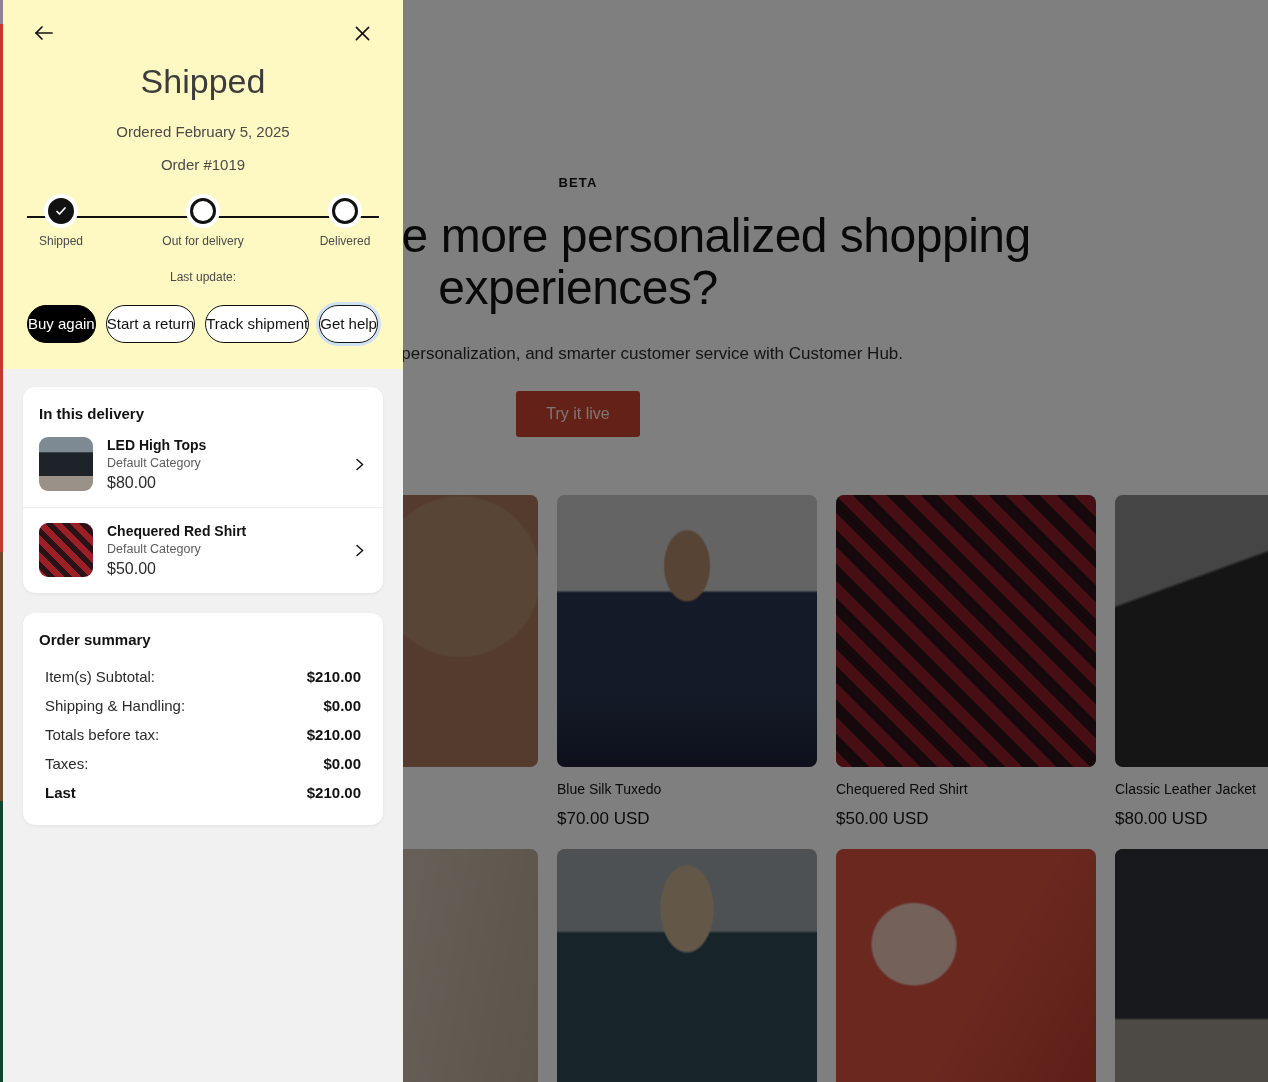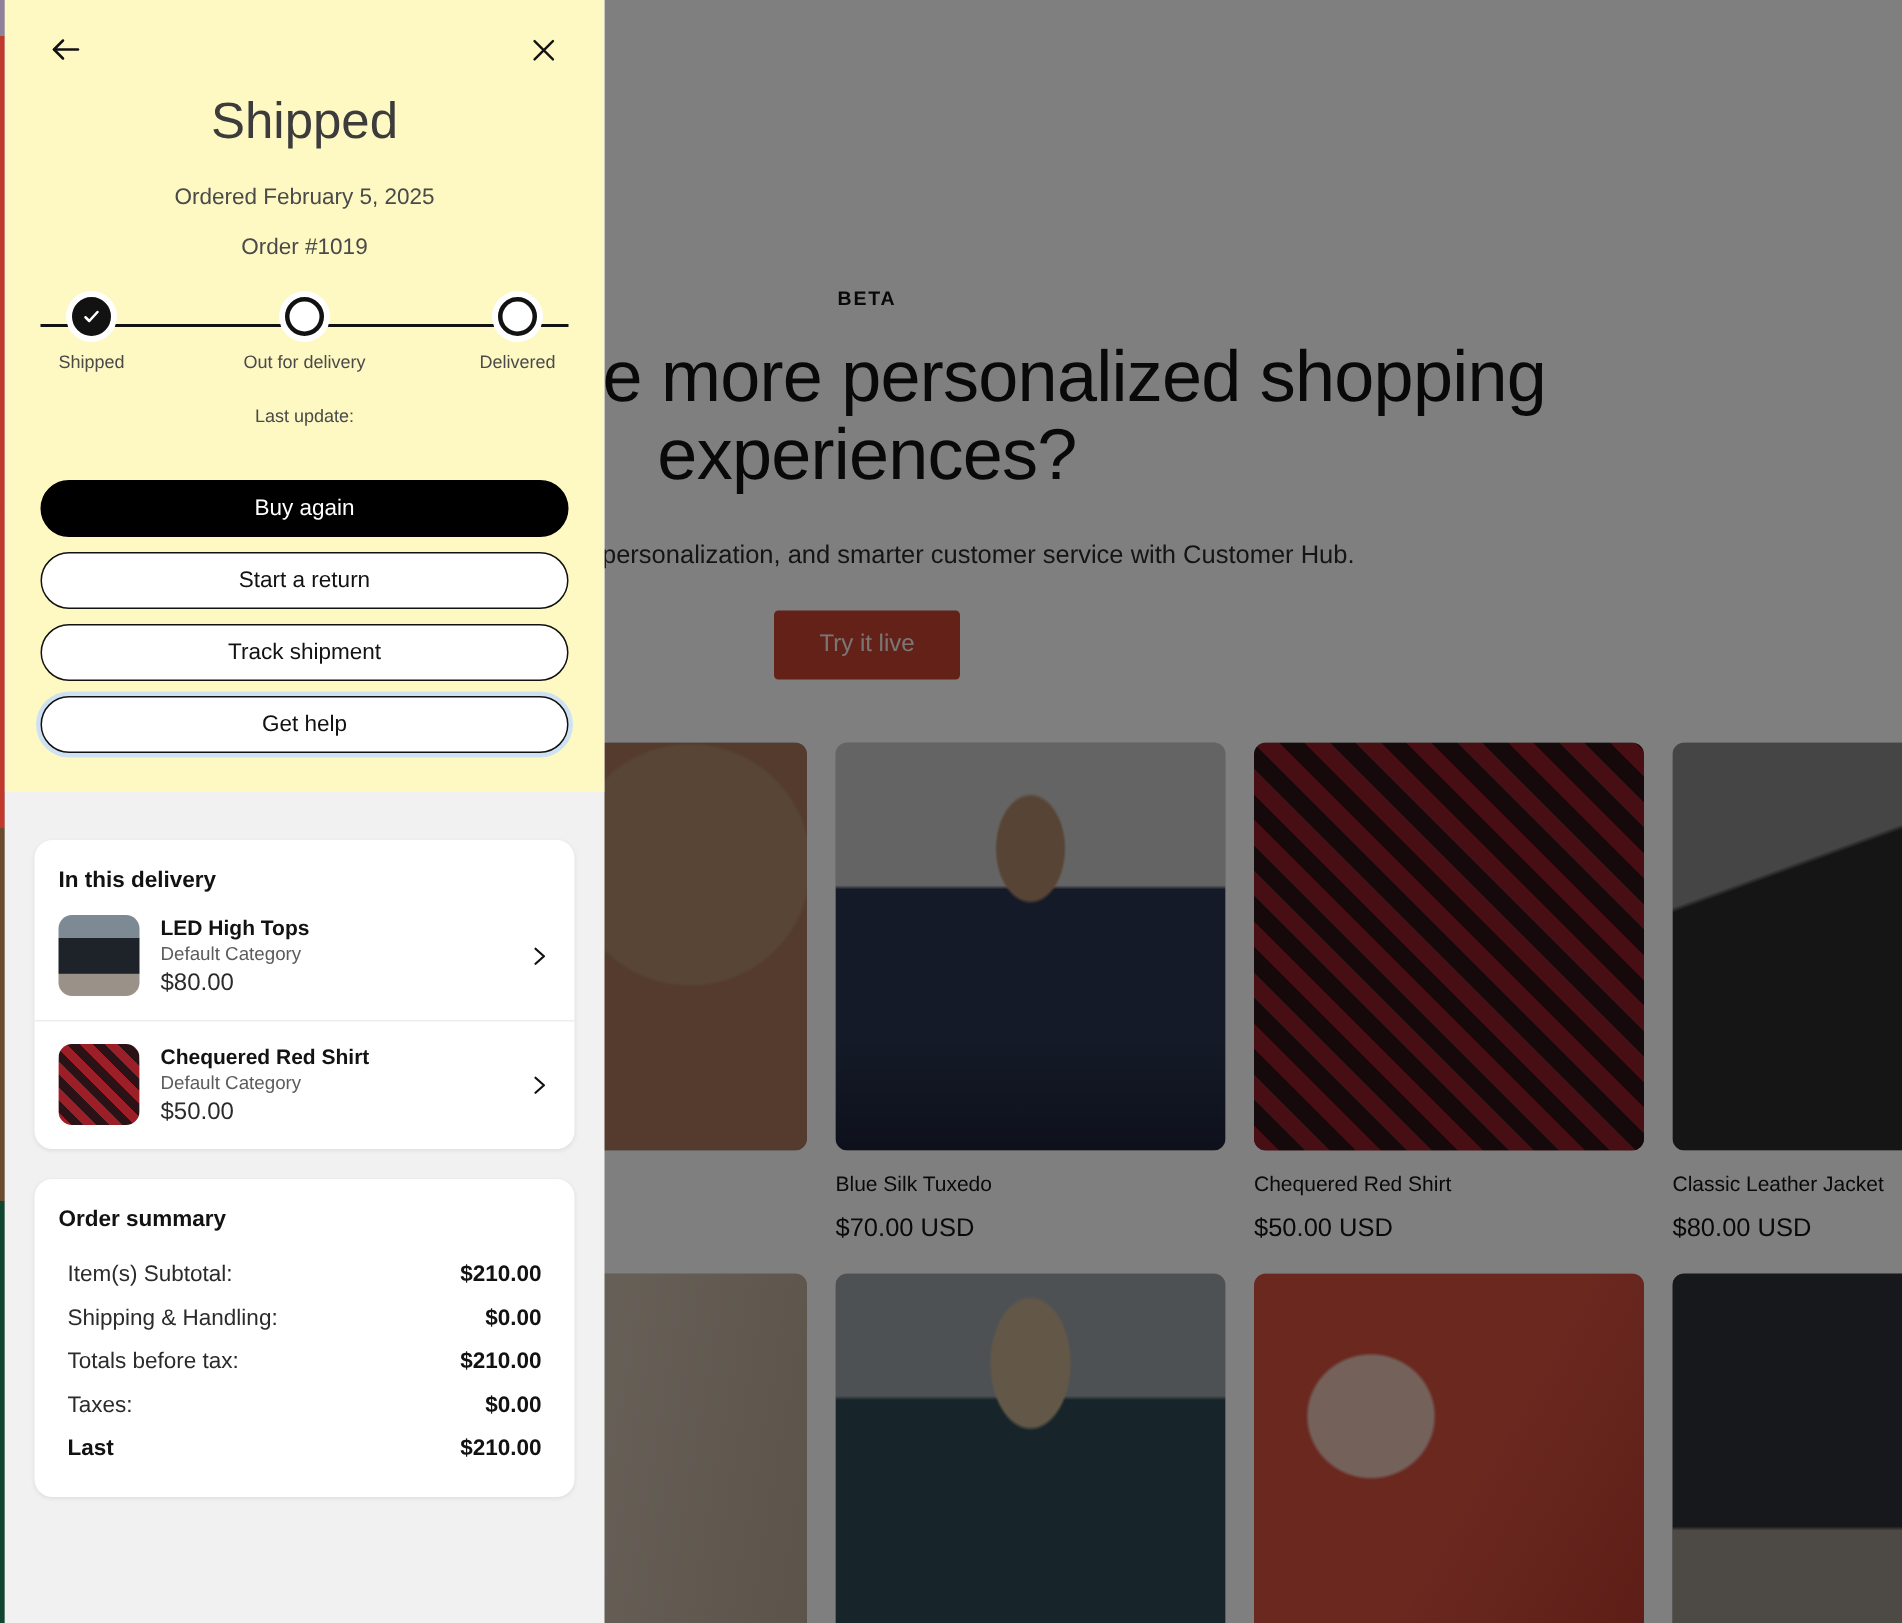--- a/index.html
+++ b/index.html
@@ -8,21 +8,21 @@
     font-family: "Liberation Sans", sans-serif;
     overflow: hidden;
     background: #ffffff;
   }
   #root { position: relative; width: 1268px; height: 1082px; }
 
   
   .store { position: absolute; inset: 0; background: #ffffff; overflow: hidden; }
   .store-inner { position: absolute; left: 0; top: 0; width: 1268px; height: 1082px; }
 
-  .hero { position: absolute; left: 0; top: 16px; width: 1156px; }
+  .hero { position: absolute; left: 0; top: 0; width: 1156px; }
   .beta {
     text-align: center; font-size: 13px; font-weight: bold; letter-spacing: 1.2px;
     color: #121212; margin-top: 175px;
   }
   .hero-title {
     text-align: center; font-size: 48px; font-weight: 400; color: #121212;
     line-height: 1.08; margin-top: 20px; letter-spacing: -0.5px;
   }
   .hero-sub {
     text-align: center; font-size: 17px; color: #2b2b2b; margin-top: 30px; font-weight: 400;
@@ -123,31 +123,31 @@
     position: relative; z-index: 2; box-shadow: 0 0 0 4px #ffffff;
   }
   .node.done { background: #121212; }
   .node.done svg { display: block; }
   .node-label { font-size: 12px; color: #4a4a4a; margin-top: 10px; white-space: nowrap; }
 
   .last-update {
     text-align: center; font-size: 12px; color: #4a4a4a; margin-top: 14px; line-height: 1.3;
   }
 
-  .btn-stack { margin-top: 34px; display: flex; flex-direction: column; gap: 10px; }
+  .btn-stack { margin-top: 19px; display: flex; gap: 10px; }
   .btn {
     height: 38px; border-radius: 19px; font-size: 15px; font-family: inherit;
     cursor: pointer; display: flex; align-items: center; justify-content: center;
   }
   .btn-primary { background: #000000; color: #ffffff; border: 1px solid #000000; }
   .btn-secondary { background: #ffffff; color: #121212; border: 1px solid #121212; }
   .btn-focus { box-shadow: 0 0 0 3px #cfe2f3; }
 
   
-  .drawer-body { padding: 32px 20px 20px; }
+  .drawer-body { padding: 18px 20px 20px; }
   .card-panel {
     background: #ffffff; border-radius: 12px; box-shadow: 0 1px 3px rgba(0,0,0,0.07);
   }
   .panel-title { font-size: 15px; font-weight: bold; color: #121212; padding: 18px 16px 0; }
 
   .item-row {
     display: flex; align-items: center; gap: 14px; padding: 15px 16px;
     cursor: pointer;
   }
   .item-row + .item-row { border-top: 1px solid #ededed; }

